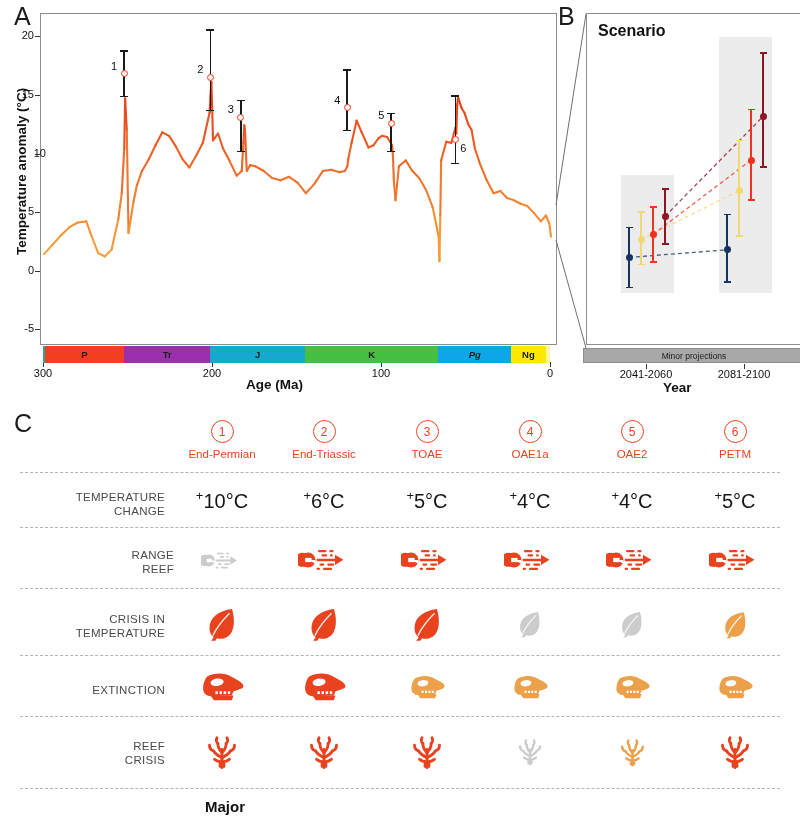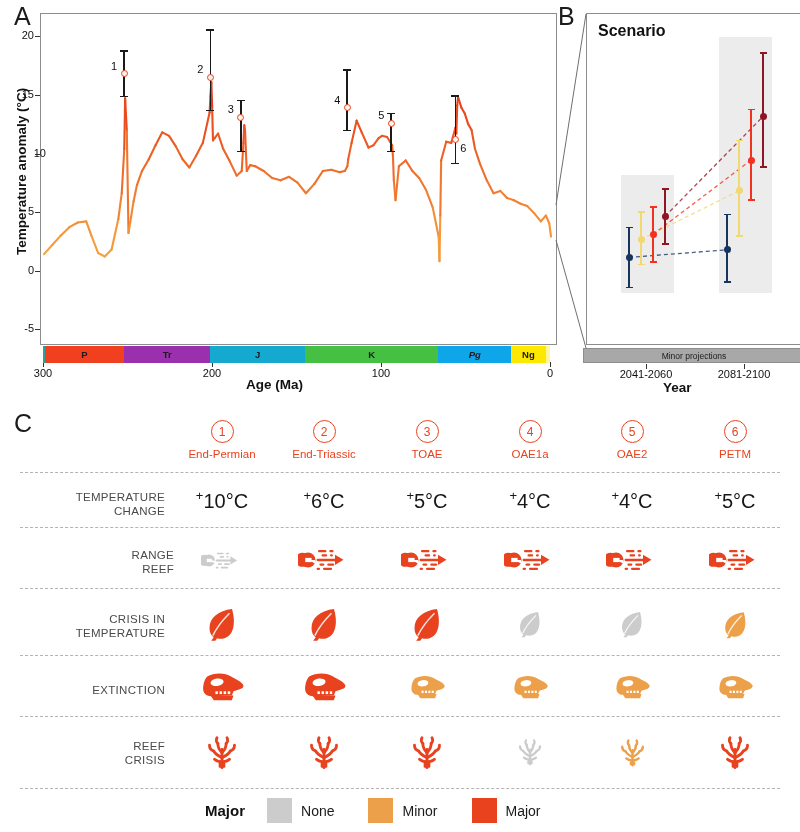--- a/index.html
+++ b/index.html
@@ -729,22 +729,14 @@
         <path d="M24 37c-3 0-7-1-9-3"></path>
             <path d="M24 37c3 0 7-1 9-3"></path>
       </g>
       <rect x="20" y="38" width="8" height="6" rx="1" fill="#e8421f"></rect>
     </svg></div>
       <div class="dashed" style="top:388px;"></div>
     </div>
 
   <div class="legend-bottom" style="left:205px;top:398px;">
     <span class="lg-title">Major</span>
-    <span id="c-legend" style="display:flex;align-items:center;">
-        <span class="swatch" style="background:#cccccc"></span>
-     <span class="lg-txt">None</span>
-        <span class="swatch" style="background:#eda04a"></span>
-     <span class="lg-txt">Minor</span>
-        <span class="swatch" style="background:#e8421f"></span>
-     <span class="lg-txt">Major</span>
-      </span>
   </div>
 </div>
 
 </body></html>

